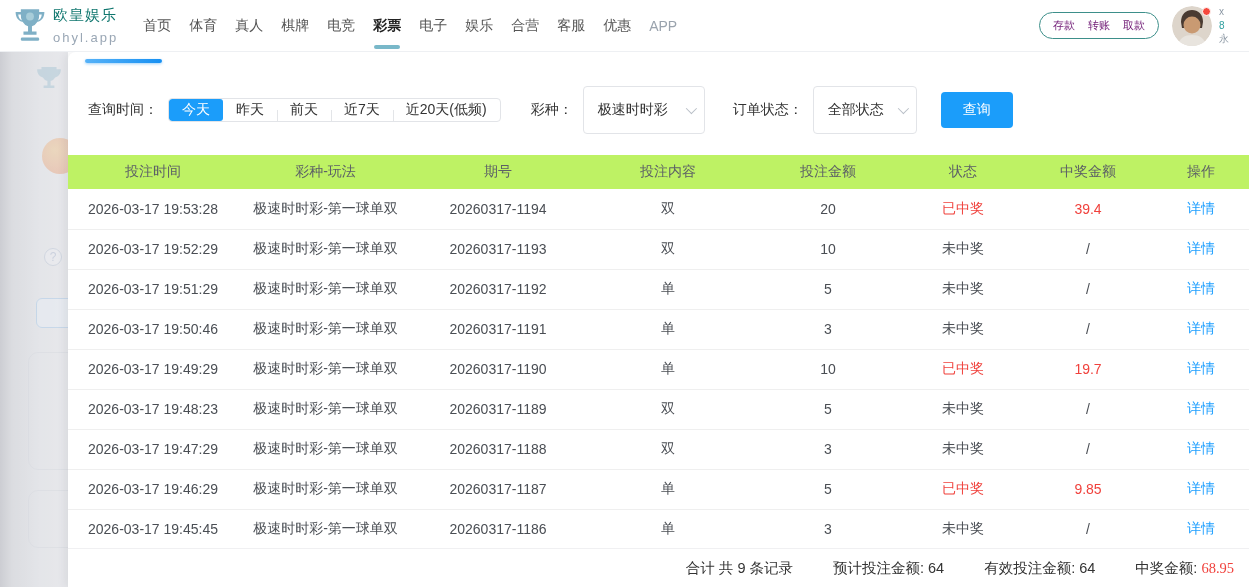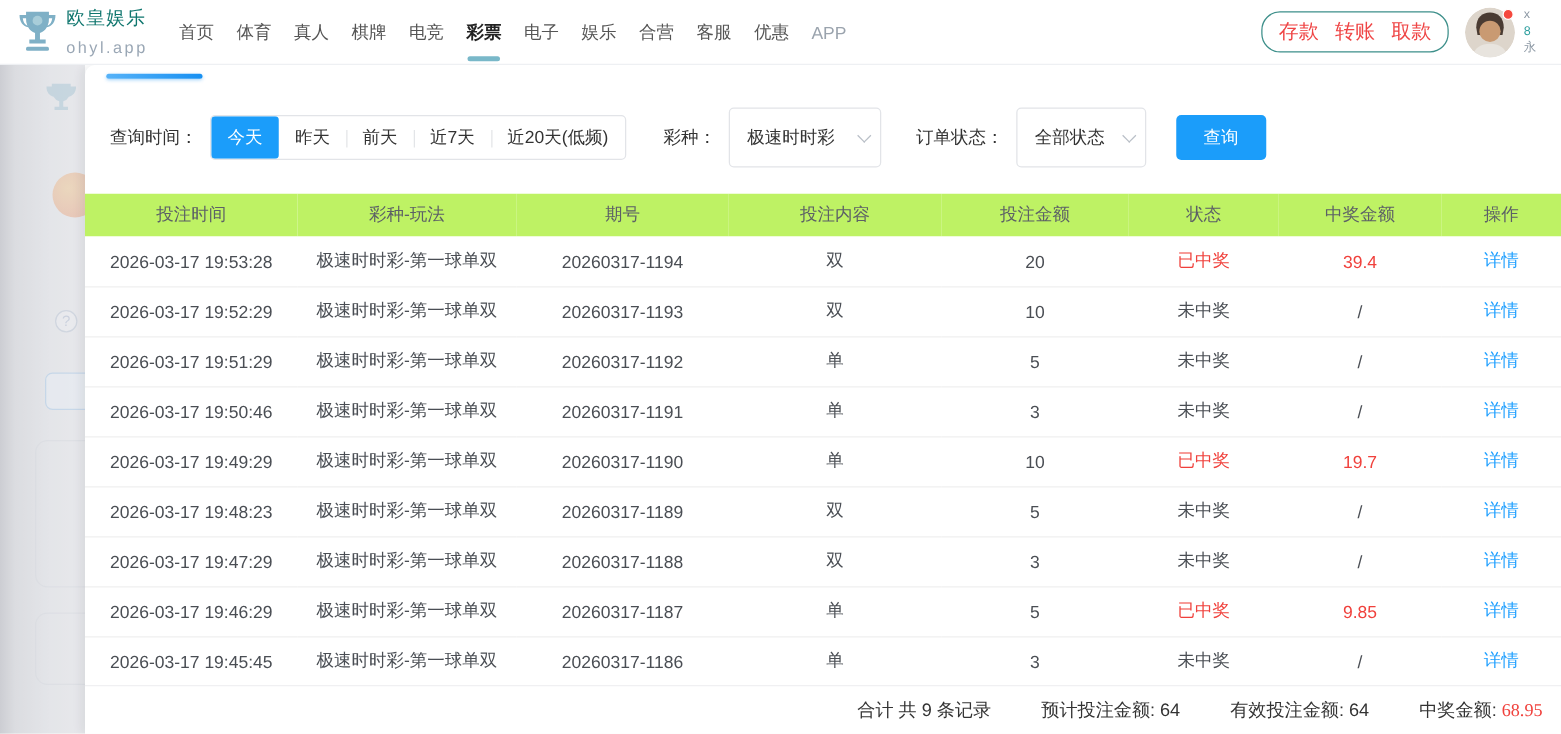--- a/index.html
+++ b/index.html
@@ -16,21 +16,21 @@
   .logo svg{width:32px;height:34px;}
   .logo-txt{display:flex;flex-direction:column;line-height:1.05;}
   .logo-title{font-size:15px;font-weight:normal;color:#0f766e;letter-spacing:1px;}
   .logo-sub{font-size:13px;color:#9aa7b5;letter-spacing:2px;margin-top:8px;}
   .nav{display:flex;align-items:center;gap:12px;margin-left:22px;height:100%;}
   .nav-item{font-size:14px;color:#555;padding:0 3px;height:100%;display:flex;align-items:center;position:relative;cursor:pointer;text-decoration:none;}
   .nav-item.active{color:#222;font-weight:bold;}
   .nav-item.active::after{content:"";position:absolute;left:50%;transform:translateX(-50%);bottom:2px;width:26px;height:4px;border-radius:2px;background:var(--underline);}
   .nav-item.muted{color:#9aa3ad;}
   .hd-spacer{flex:1;}
-  .wallet-pill{display:flex;align-items:center;gap:13px;border:1px solid var(--pillborder);border-radius:15px;padding:5px 13px;font-size:16px;color:#ef4444;}
+  .wallet-pill{display:flex;align-items:center;gap:13px;border:1px solid var(--pillborder);border-radius:15px;padding:5px 13px;font-size:11px;color:#701a75;}
   .wallet-pill span{cursor:pointer;white-space:nowrap;}
   .avatar-wrap{position:relative;margin-left:13px;width:40px;height:40px;flex:0 0 auto;cursor:pointer;}
   .avatar{width:40px;height:40px;border-radius:50%;overflow:hidden;display:block;}
   .avatar-dot{position:absolute;top:1px;right:1px;width:9px;height:9px;border-radius:50%;background:#f5483d;border:1px solid #fff;}
   .user-col{margin-left:7px;width:18px;font-size:10px;line-height:1.35;flex:0 0 auto;}
   .user-col span{display:block;color:#8b97a3;white-space:nowrap;}
   .user-col span.teal{color:#2f9f9f;}
 
   
   .main{position:relative;height:535px;}
@@ -44,21 +44,21 @@
   .ghost-card1{left:28px;top:300px;width:52px;height:118px;border:1px solid #ccd0d6;border-radius:10px;}
   .ghost-card2{left:28px;top:438px;width:52px;height:58px;border:1px solid #ccd0d6;border-radius:10px;}
   .backdrop-veil{position:absolute;inset:0;background:rgba(228,230,234,.35);}
 
   .panel{position:absolute;left:68px;top:0;right:0;bottom:0;background:#fff;border-top-left-radius:8px;box-shadow:-3px 0 8px rgba(40,50,70,.08);}
   .tab-indicator{position:absolute;left:17px;top:7px;width:77px;height:4px;border-radius:2px;background:linear-gradient(to right,#56b2f8,#1790f2);box-shadow:0 1px 3px rgba(23,144,242,.4);}
 
   
   .filters{display:flex;align-items:center;margin:40px 0 0 20px;height:36px;font-size:14px;color:#333;}
   .f-label{margin-right:10px;white-space:nowrap;}
-  .time-group{display:flex;align-items:center;border:1px solid #e2e4e8;border-radius:4px;height:36px;overflow:hidden;justify-content:center;}
+  .time-group{display:flex;align-items:center;border:1px solid #e2e4e8;border-radius:4px;height:24px;overflow:hidden;justify-content:center;}
   .time-opt{padding:0 13px;height:100%;display:flex;align-items:center;cursor:pointer;color:#333;white-space:nowrap;position:relative;}
   .time-opt + .time-opt.sep::before{content:"";position:absolute;left:0;top:11px;height:14px;width:1px;background:#e3e5e8;}
   .time-opt.active{background:var(--accent);color:#fff;border-radius:3px;}
   .gap28{width:28px;} .gap30{width:30px;} .gap24{width:24px;}
   .select{display:flex;align-items:center;justify-content:space-between;border:1px solid #e2e4e8;border-radius:4px;height:48px;padding:0 10px 0 14px;cursor:pointer;color:#333;}
   .select.w1{width:122px;} .select.w2{width:104px;}
   .caret{width:8px;height:8px;border-right:1.5px solid #b9bfc7;border-bottom:1.5px solid #b9bfc7;transform:rotate(45deg) translateY(-2px);margin-left:8px;flex:0 0 auto;}
   .query-btn{width:72px;height:36px;border:none;border-radius:4px;background:var(--accent);color:#fff;font-size:14px;cursor:pointer;font-family:inherit;}
 
   

